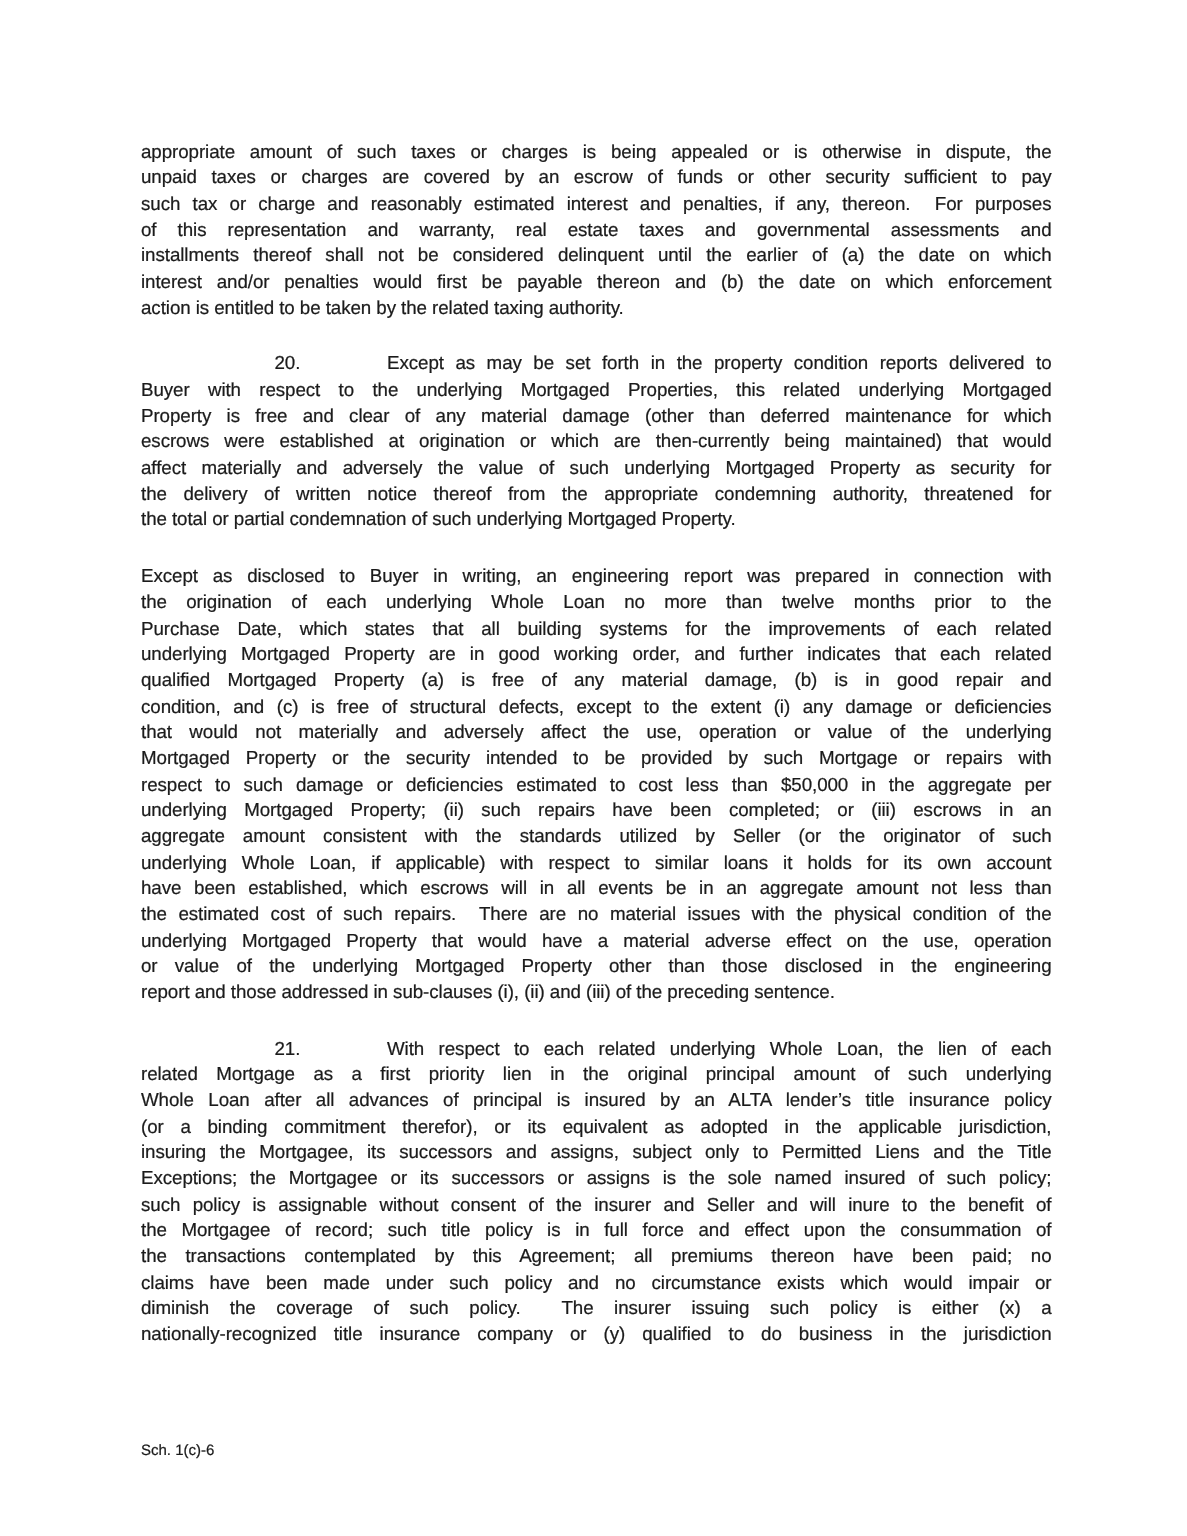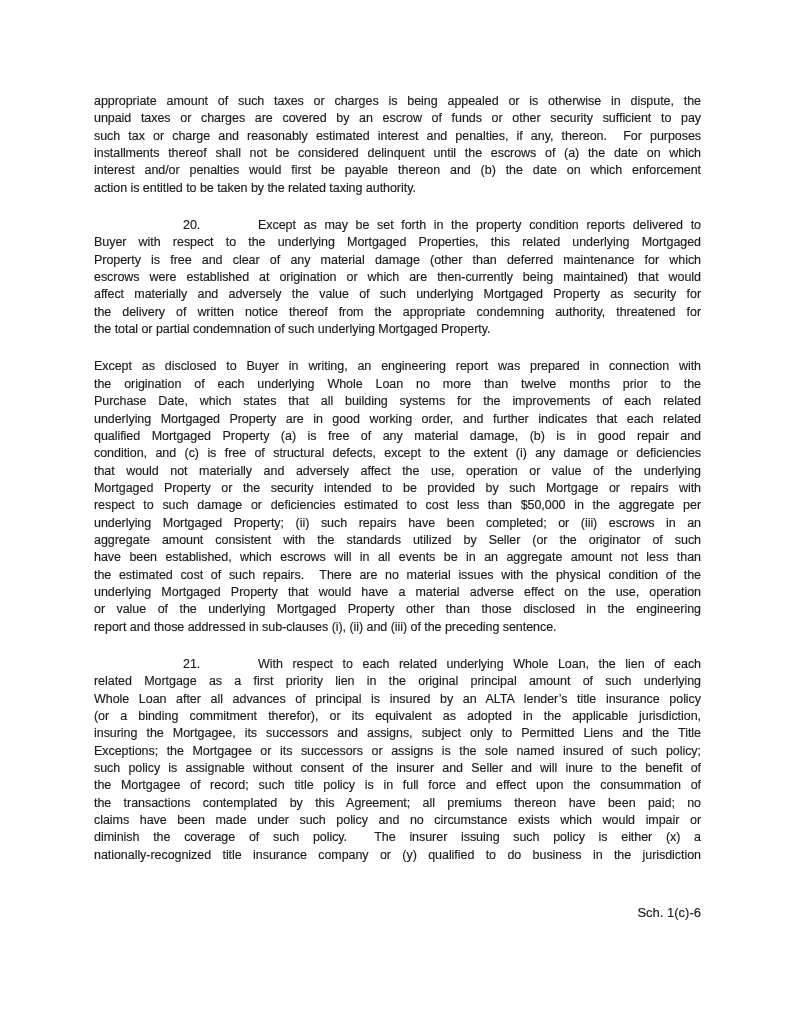--- a/index.html
+++ b/index.html
@@ -38,37 +38,38 @@
     text-align-last: left;
   }
   .line.numbered {
     padding-left: 89px;
   }
   .pnum {
     display: inline-block;
     width: 75px;
   }
   .footer {
-    margin-top: 40px;
-    text-align: right;
-    font-size: 13px;
+    margin-top: 60px;
+    text-align: left;
+    font-size: 10px;
     line-height: 17.35px;
   }
 </style>
 </head>
 <body>
 
 <div class="page">
   <div class="doc-body">
 
     <div class="para">
         <div class="line">appropriate amount of such taxes or charges is being appealed or is otherwise in dispute, the</div>
         <div class="line">unpaid taxes or charges are covered by an escrow of funds or other security sufficient to pay</div>
         <div class="line">such tax or charge and reasonably estimated interest and penalties, if any, thereon.&nbsp; For purposes</div>
-        <div class="line">installments thereof shall not be considered delinquent until the escrows of (a) the date on which</div>
+        <div class="line">of this representation and warranty, real estate taxes and governmental assessments and</div>
+        <div class="line">installments thereof shall not be considered delinquent until the earlier of (a) the date on which</div>
         <div class="line">interest and/or penalties would first be payable thereon and (b) the date on which enforcement</div>
         <div class="line line-last">action is entitled to be taken by the related taxing authority.</div>
       </div>
       <div class="para">
         <div class="line numbered"><span class="pnum">20.</span>Except as may be set forth in the property condition reports delivered to</div>
         <div class="line">Buyer with respect to the underlying Mortgaged Properties, this related underlying Mortgaged</div>
         <div class="line">Property is free and clear of any material damage (other than deferred maintenance for which</div>
         <div class="line">escrows were established at origination or which are then-currently being maintained) that would</div>
         <div class="line">affect materially and adversely the value of such underlying Mortgaged Property as security for</div>
         <div class="line">the delivery of written notice thereof from the appropriate condemning authority, threatened for</div>
@@ -79,20 +80,21 @@
         <div class="line">the origination of each underlying Whole Loan no more than twelve months prior to the</div>
         <div class="line">Purchase Date, which states that all building systems for the improvements of each related</div>
         <div class="line">underlying Mortgaged Property are in good working order, and further indicates that each related</div>
         <div class="line">qualified Mortgaged Property (a) is free of any material damage, (b) is in good repair and</div>
         <div class="line">condition, and (c) is free of structural defects, except to the extent (i) any damage or deficiencies</div>
         <div class="line">that would not materially and adversely affect the use, operation or value of the underlying</div>
         <div class="line">Mortgaged Property or the security intended to be provided by such Mortgage or repairs with</div>
         <div class="line">respect to such damage or deficiencies estimated to cost less than $50,000 in the aggregate per</div>
         <div class="line">underlying Mortgaged Property; (ii) such repairs have been completed; or (iii) escrows in an</div>
         <div class="line">aggregate amount consistent with the standards utilized by Seller (or the originator of such</div>
+        <div class="line">underlying Whole Loan, if applicable) with respect to similar loans it holds for its own account</div>
         <div class="line">have been established, which escrows will in all events be in an aggregate amount not less than</div>
         <div class="line">the estimated cost of such repairs.&nbsp; There are no material issues with the physical condition of the</div>
         <div class="line">underlying Mortgaged Property that would have a material adverse effect on the use, operation</div>
         <div class="line">or value of the underlying Mortgaged Property other than those disclosed in the engineering</div>
         <div class="line line-last">report and those addressed in sub-clauses (i), (ii) and (iii) of the preceding sentence.</div>
       </div>
       <div class="para">
         <div class="line numbered"><span class="pnum">21.</span>With respect to each related underlying Whole Loan, the lien of each</div>
         <div class="line">related Mortgage as a first priority lien in the original principal amount of such underlying</div>
         <div class="line">Whole Loan after all advances of principal is insured by an ALTA lender’s title insurance policy</div>

